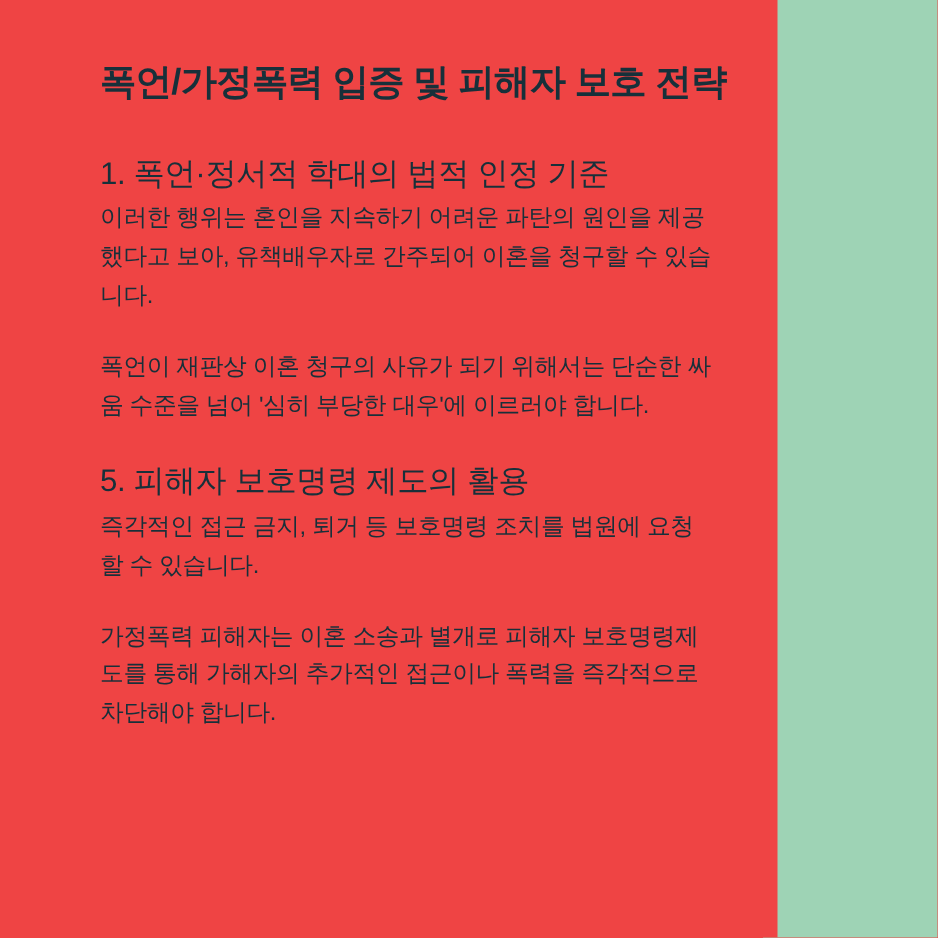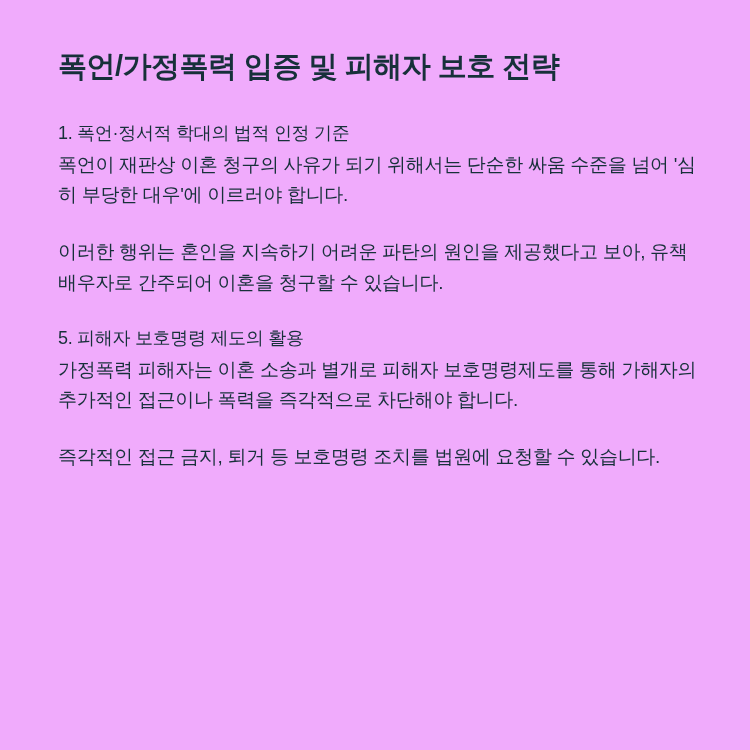--- a/index.html
+++ b/index.html
@@ -8,39 +8,39 @@
   }
   body {
     width: 750px;
     height: 750px;
     background: #9ed3b5;
     font-family: "Liberation Sans", sans-serif;
     overflow: hidden;
   }
   .card {
     box-sizing: border-box;
-    width: 750px;
+    width: 622px;
     height: 750px;
-    padding: 48px 50px 0 58px;
-    background: #f0abfc;
+    padding: 48px 50px 0 80px;
+    background: #ef4444;
   }
   .title {
     font-size: 29px;
     font-weight: bold;
     color: #17303a;
     letter-spacing: -0.5px;
     line-height: 1.3;
     margin: 0 0 34px 0;
     white-space: nowrap;
   }
   .section {
     margin-bottom: 26px;
   }
   .heading {
-    font-size: 18px;
+    font-size: 25px;
     color: #17303a;
     line-height: 1.55;
     margin: 0 0 2px 0;
     letter-spacing: -0.3px;
   }
   .para {
     font-size: 19px;
     color: #17303a;
     line-height: 1.62;
     margin: 0;
@@ -52,23 +52,23 @@
 </style>
 </head>
 <body>
 
 <div class="card">
 
   <h1 class="title">폭언/가정폭력 입증 및 피해자 보호 전략</h1>
 
   <div class="section">
     <p class="heading">1. 폭언·정서적 학대의 법적 인정 기준</p>
+    <p class="para">이러한 행위는 혼인을 지속하기 어려운 파탄의 원인을 제공했다고 보아, 유책배우자로 간주되어 이혼을 청구할 수 있습니다.</p>
     <p class="para">폭언이 재판상 이혼 청구의 사유가 되기 위해서는 단순한 싸움 수준을 넘어 '심히 부당한 대우'에 이르러야 합니다.</p>
-    <p class="para">이러한 행위는 혼인을 지속하기 어려운 파탄의 원인을 제공했다고 보아, 유책배우자로 간주되어 이혼을 청구할 수 있습니다.</p>
   </div>
 
   <div class="section">
     <p class="heading">5. 피해자 보호명령 제도의 활용</p>
+    <p class="para">즉각적인 접근 금지, 퇴거 등 보호명령 조치를 법원에 요청할 수 있습니다.</p>
     <p class="para">가정폭력 피해자는 이혼 소송과 별개로 피해자 보호명령제도를 통해 가해자의 추가적인 접근이나 폭력을 즉각적으로 차단해야 합니다.</p>
-    <p class="para">즉각적인 접근 금지, 퇴거 등 보호명령 조치를 법원에 요청할 수 있습니다.</p>
   </div>
 
 </div>
 
 </body></html>

